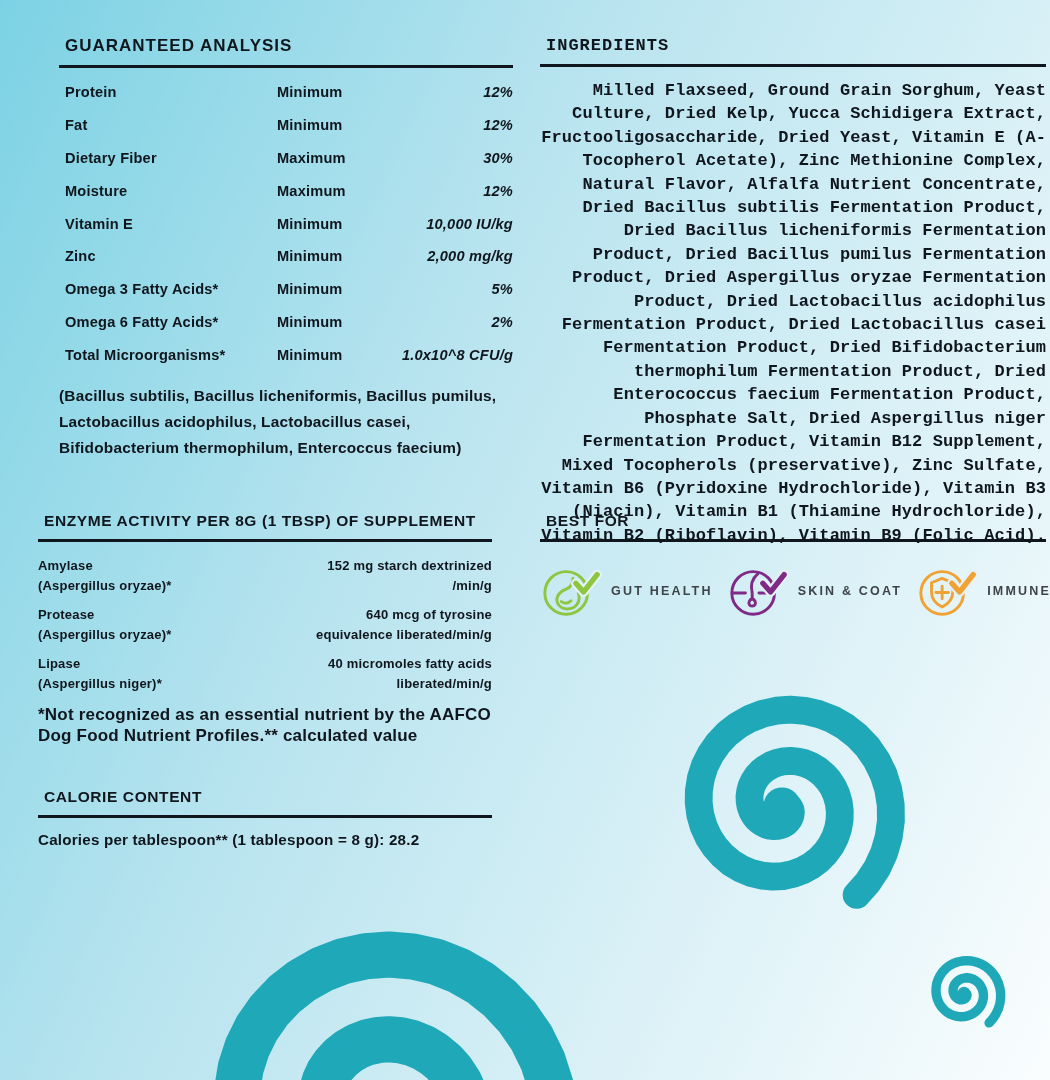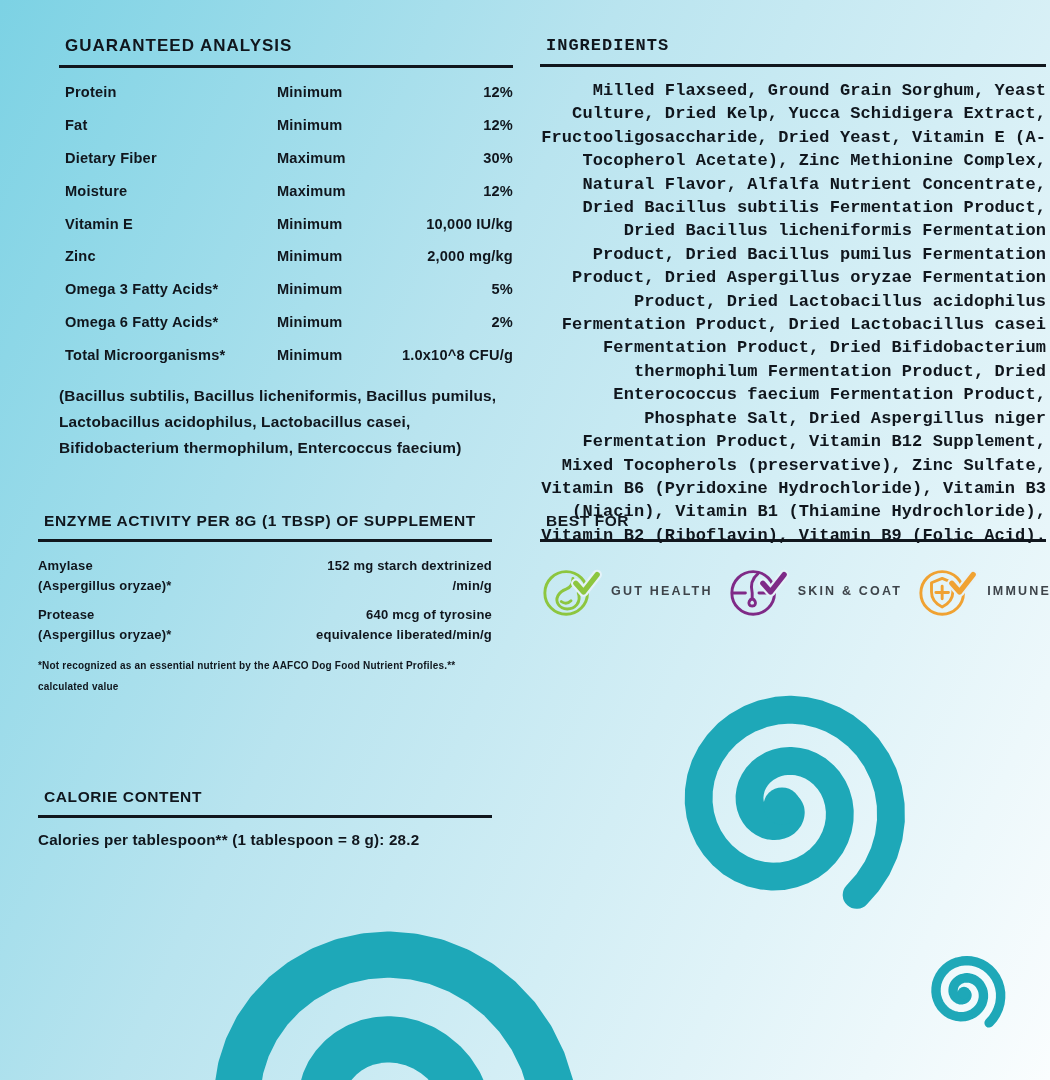--- a/index.html
+++ b/index.html
@@ -22,39 +22,39 @@
   .sec-title.small { font-size:15.5px; letter-spacing:.6px; }
 
   
   .ga-table { margin-top:8px; }
   .ga-row {
     display:grid; grid-template-columns:218px 120px 1fr;
     align-items:center; height:32.8px;
     font-size:14.6px; font-weight:700; letter-spacing:.2px;
   }
   .ga-n { padding-left:6px; }
-  .ga-v { text-align:right; }
+  .ga-v { text-align:right;font-style:italic; }
 
   .ga-note {
     margin-top:12px; font-size:15.4px; font-weight:700;
     line-height:26px; letter-spacing:.2px;
   }
 
   
   .ez-rows { margin-top:14px; }
   .ez-row {
     display:grid; grid-template-columns:215px 1fr;
     margin-bottom:9px; font-size:13px; font-weight:700;
     line-height:20px; letter-spacing:.2px;
   }
   .ez-l span, .ez-r span { display:block; }
   .ez-r { text-align:right; }
 
   .footnote {
-    margin-top:10px; font-size:10px; font-weight:700;
+    margin-top:10px; font-size:17px; font-weight:700;
     line-height:21px; letter-spacing:.2px;
   }
 
   .calorie-text {
     margin-top:13px; font-size:15.2px; font-weight:700; letter-spacing:.2px;
   }
 
   
   .ing-text {
     margin-top:12px; font-size:17px; font-weight:700;
@@ -154,20 +154,30 @@
         </div>
       </div>
       <div class="ez-row">
         <div class="ez-l">
           <span>Protease</span>
           <span>(Aspergillus oryzae)*</span>
         </div>
         <div class="ez-r">
           <span>640 mcg of tyrosine</span>
           <span>equivalence liberated/min/g</span>
+        </div>
+      </div>
+      <div class="ez-row">
+        <div class="ez-l">
+          <span>Lipase</span>
+          <span>(Aspergillus niger)*</span>
+        </div>
+        <div class="ez-r">
+          <span>40 micromoles fatty acids</span>
+          <span>liberated/min/g</span>
         </div>
       </div>
     </div>
 
     <p class="footnote">*Not recognized as an essential nutrient by the AAFCO Dog Food Nutrient Profiles.** calculated value</p>
   </section>
 
   <section class="col-left" style="top:788px;">
     <div class="sec-title small">CALORIE CONTENT</div>
     <p class="calorie-text">Calories per tablespoon** (1 tablespoon = 8 g): 28.2</p>

